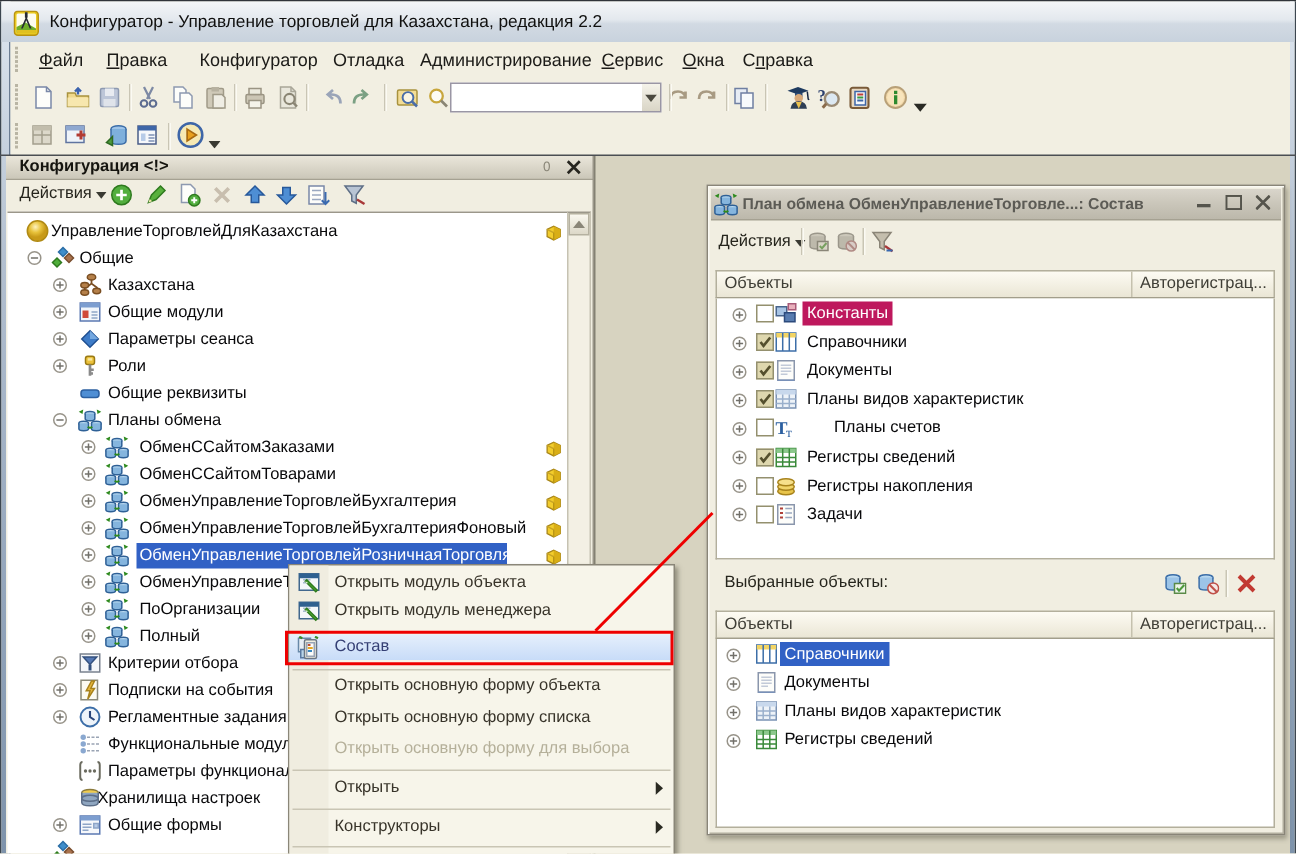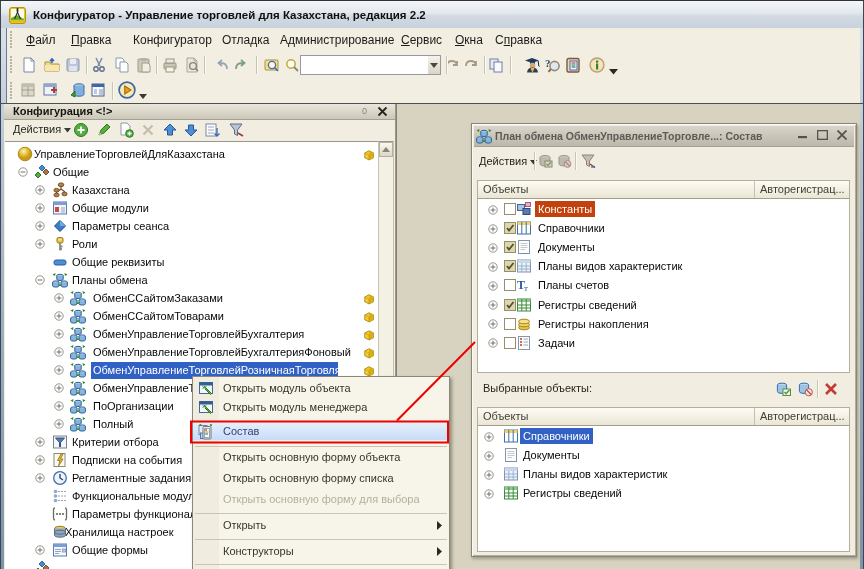--- a/index.html
+++ b/index.html
@@ -15,21 +15,21 @@
 <div class="abs" style="left:860px;top:1px;width:3px;height:568px;background:linear-gradient(180deg,#dfe7f0 0%,#b3c0d0 30%,#93a5bb 70%,#7e93ab 100%)"></div>
 <div class="abs" style="left:1px;top:1px;width:862px;height:27px;background:linear-gradient(180deg,#f4f6f8 0%,#e3e8ee 45%,#d2dae3 55%,#c8d2dd 100%)"></div>
 <svg class="abs" style="left:9px;top:7px" width="17" height="17" viewBox="0 0 17 17">
 <rect x="0.5" y="0.5" width="16" height="16" rx="2.5" fill="#e8c820" stroke="#b89210"></rect>
 <rect x="2" y="2" width="13" height="13" rx="1" fill="#fdfcee"></rect>
 <path d="M2 11 L8 8 L15 12 L15 14 Q15 15 14 15 L3 15 Q2 15 2 14 Z" fill="#6fae2a"></path>
 <path d="M2 13 L15 13 L15 14 Q15 15 14 15 L3 15 Q2 15 2 14 Z" fill="#e0c020"></path>
 <path d="M8 1.5 L8.9 1.5 L9 5 L12 12 L10.8 12 L8.5 6.5 L6.2 12 L5 12 L8 5 Z" fill="#262a33"></path>
 <rect x="7.6" y="1.2" width="1.8" height="3.6" fill="#262a33"></rect>
 </svg>
-<div class="abs txt" style="left:33px;top:7.0px;height:16px;line-height:16px;font-size:11.5px;color:#10100f;font-weight:bold;">Конфигуратор - Управление торговлей для Казахстана, редакция 2.2</div>
+<div class="abs txt" style="left:33px;top:7.0px;height:16px;line-height:16px;font-size:11.5px;color:#10100f;font-weight:normal;">Конфигуратор - Управление торговлей для Казахстана, редакция 2.2</div>
 <div class="abs" style="left:7px;top:28px;width:853px;height:24px;background:#f2efe2"></div>
 <svg class="abs" style="left:9px;top:31px" width="6" height="18">
     <g fill="#b9b5a4">
       <rect x="1" y="0" width="2" height="2"></rect>
       <rect x="1" y="3" width="2" height="2"></rect>
       <rect x="1" y="6" width="2" height="2"></rect>
       <rect x="1" y="9" width="2" height="2"></rect>
       <rect x="1" y="12" width="2" height="2"></rect>
       <rect x="1" y="15" width="2" height="2"></rect>
     </g>
@@ -647,21 +647,21 @@
 <svg class="abs" style="left:488.0px;top:204.5px" width="10" height="10" viewBox="0 0 10 10">
     <circle cx="5" cy="5" r="4.2" fill="#ffffff" stroke="#98948a"></circle>
     <path d="M2.6 5 L7.4 5 M5 2.6 L5 7.4" stroke="#72706a"></path>
   </svg>
 <div class="abs" style="left:504px;top:203px;width:12px;height:12px;background:#fff;border:1px solid #94906e"></div>
 <svg class="abs" style="left:516px;top:201px" width="16" height="16" viewBox="0 0 16 16">
     <rect x="1.5" y="3.5" width="7" height="6" fill="#a8c4e4" stroke="#48648c"></rect>
     <rect x="9.5" y="1.5" width="5" height="4" fill="#e8b0bc" stroke="#a85a78"></rect>
     <rect x="7" y="7.5" width="7" height="6" fill="#587cb0" stroke="#2c4a7c"></rect>
   </svg>
-<div class="abs txt" style="left:535px;top:201.0px;font-size:11px;color:#fff;background:#c2410c;padding:1.5px 3px 2.5px 3px">Константы</div>
+<div class="abs txt" style="left:535px;top:201.0px;font-size:11px;color:#fff;background:#be185d;padding:1.5px 3px 2.5px 3px">Константы</div>
 <svg class="abs" style="left:488.0px;top:223.6px" width="10" height="10" viewBox="0 0 10 10">
     <circle cx="5" cy="5" r="4.2" fill="#ffffff" stroke="#98948a"></circle>
     <path d="M2.6 5 L7.4 5 M5 2.6 L5 7.4" stroke="#72706a"></path>
   </svg>
 <div class="abs" style="left:504px;top:222px;width:12px;height:12px;background:#ded7ae;border:1px solid #94906e"></div>
 <svg class="abs" style="left:505px;top:223px" width="10" height="10">
     <path d="M2 5 L4 7.5 L8.5 2" stroke="#55502e" stroke-width="1.8" fill="none"></path>
   </svg>
 <svg class="abs" style="left:516px;top:220px" width="16" height="16" viewBox="0 0 16 16">
     <rect x="1.5" y="2" width="13" height="12" fill="#fff" stroke="#3c6ea8"></rect>
@@ -699,21 +699,21 @@
 <div class="abs txt" style="left:538px;top:260.3px;font-size:11px;color:#08080a">Планы видов характеристик</div>
 <svg class="abs" style="left:488.0px;top:280.9px" width="10" height="10" viewBox="0 0 10 10">
     <circle cx="5" cy="5" r="4.2" fill="#ffffff" stroke="#98948a"></circle>
     <path d="M2.6 5 L7.4 5 M5 2.6 L5 7.4" stroke="#72706a"></path>
   </svg>
 <div class="abs" style="left:504px;top:279px;width:12px;height:12px;background:#fff;border:1px solid #94906e"></div>
 <svg class="abs" style="left:516px;top:277px" width="16" height="16" viewBox="0 0 16 16">
     <text x="1" y="12" font-size="12" font-weight="bold" fill="#2b5fa0" font-family="Liberation Serif">Т</text>
     <text x="8" y="14" font-size="9" fill="#2b5fa0" font-family="Liberation Serif">т</text>
   </svg>
-<div class="abs txt" style="left:538px;top:279.4px;font-size:11px;color:#08080a">Планы счетов</div>
+<div class="abs txt" style="left:556px;top:279.4px;font-size:11px;color:#08080a">Планы счетов</div>
 <svg class="abs" style="left:488.0px;top:300.0px" width="10" height="10" viewBox="0 0 10 10">
     <circle cx="5" cy="5" r="4.2" fill="#ffffff" stroke="#98948a"></circle>
     <path d="M2.6 5 L7.4 5 M5 2.6 L5 7.4" stroke="#72706a"></path>
   </svg>
 <div class="abs" style="left:504px;top:299px;width:12px;height:12px;background:#ded7ae;border:1px solid #94906e"></div>
 <svg class="abs" style="left:505px;top:300px" width="10" height="10">
     <path d="M2 5 L4 7.5 L8.5 2" stroke="#55502e" stroke-width="1.8" fill="none"></path>
   </svg>
 <svg class="abs" style="left:516px;top:297px" width="16" height="16" viewBox="0 0 16 16">
     <rect x="1.5" y="2" width="13" height="12" fill="#fff" stroke="#3a8a3a"></rect>

